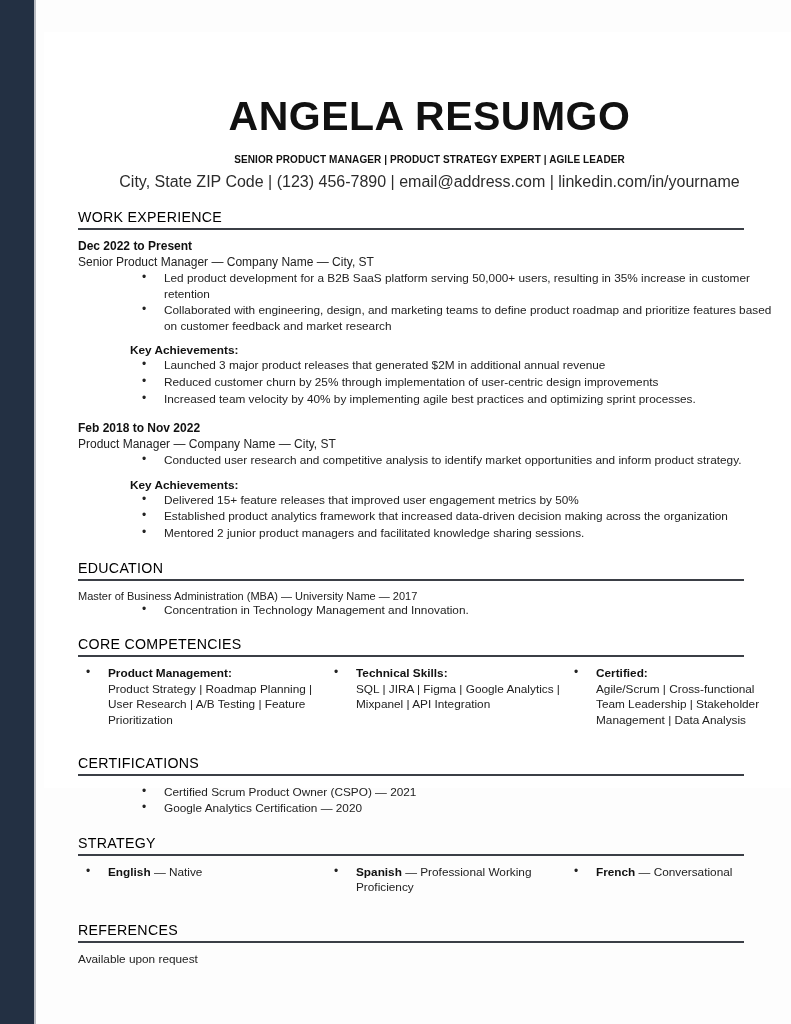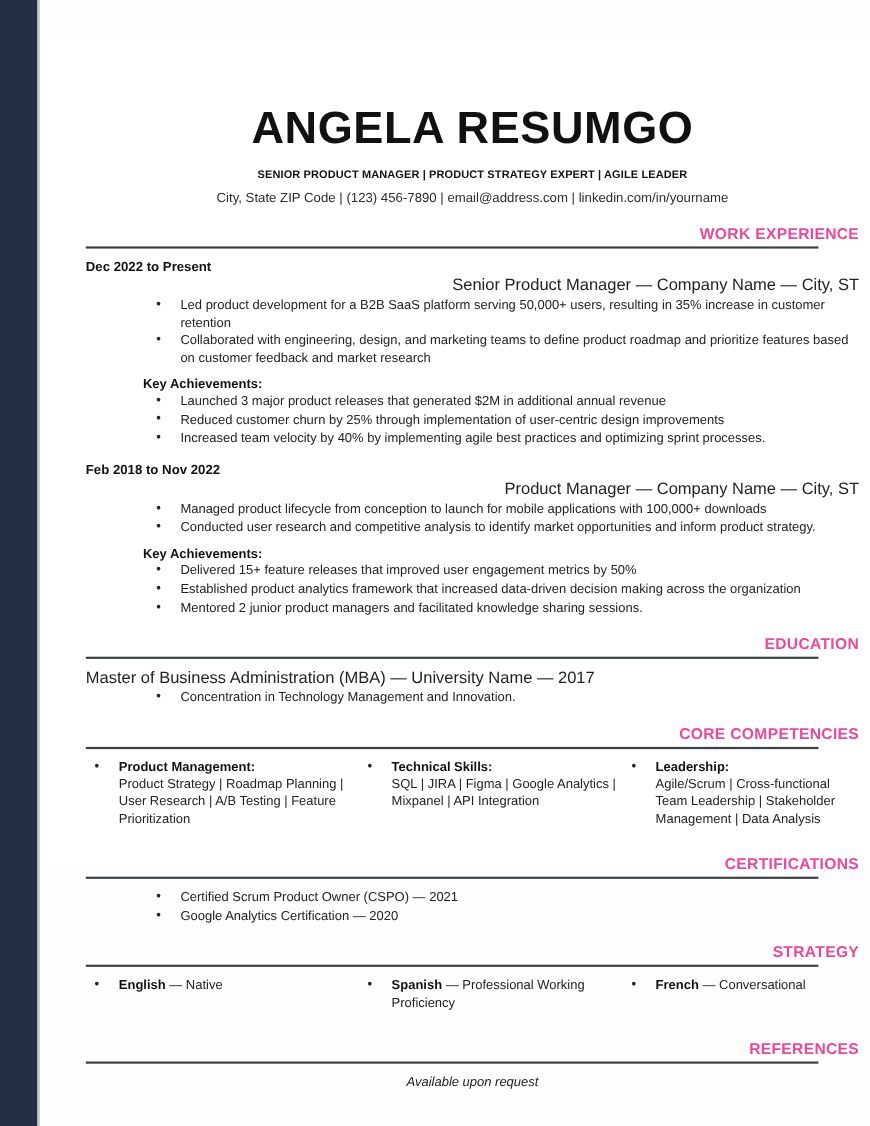--- a/index.html
+++ b/index.html
@@ -57,56 +57,54 @@
   .headline {
     text-align: center;
     font-size: 10px;
     font-weight: bold;
     color: #111111;
     margin: 16px 0 0 0;
     letter-spacing: 0.1px;
   }
   .contact {
     text-align: center;
-    font-size: 12px;
+    font-size: 16px;
     color: #2c2c2c;
     margin: 8px 0 0 0;
   }
 
   
   .section {
     margin-top: 18px;
   }
   .section-title {
     font-size: 14.2px;
-    font-weight: bold;
-    color: #ec4899;
+    font-weight: normal;
+    color: #000000;
     letter-spacing: 0.3px;
     padding: 0 0 3px 0;
-    text-align: right;
   }
   .rule {
     height: 2px;
     background: #3b3f46;
     width: 666px;
     margin-bottom: 9px;
   }
 
   .job { margin-bottom: 4px; }
   .job-dates {
     font-size: 12px;
     font-weight: bold;
     color: #111111;
     margin-bottom: 2px;
   }
   .job-title {
-    font-size: 15px;
+    font-size: 12px;
     color: #222222;
     margin-bottom: 2px;
-    text-align: right;
   }
   .sub-heading {
     font-size: 11.8px;
     font-weight: bold;
     color: #111111;
     margin: 9px 0 1px 52px;
   }
 
   ul.bullets {
     list-style: none;
@@ -124,21 +122,21 @@
   ul.bullets li:before {
     content: "\2022";
     position: absolute;
     left: 64px;
     top: -1px;
     font-size: 12px;
     color: #222222;
   }
 
   .edu-line {
-    font-size: 15px;
+    font-size: 11px;
     color: #222222;
     margin-bottom: 1px;
   }
 
   
   .cols3 {
     display: flex;
     width: 100%;
     margin-top: 2px;
   }
@@ -166,24 +164,22 @@
     color: #111111;
   }
   .col-body { display: block; }
 
   .lang-cols { margin-top: 1px; }
   .lang { display: inline; }
   .lang-name { font-weight: bold; color: #111111; }
 
   .references-note {
     font-size: 11.8px;
-    font-style: italic;
     color: #222222;
     margin-top: 2px;
-    text-align: center;
   }
   .tight { margin-top: 14px; }
   .spacer-lg { margin-top: 26px; }
 </style>
 </head>
 <body>
 
 <div class="page">
 
   <div class="sidebar-bar"></div>
@@ -211,21 +207,20 @@
           <li>Launched 3 major product releases that generated $2M in additional annual revenue</li>
           <li>Reduced customer churn by 25% through implementation of user-centric design improvements</li>
           <li>Increased team velocity by 40% by implementing agile best practices and optimizing sprint processes.</li>
         </ul>
       </div>
 
       <div class="job tight">
         <div class="job-dates">Feb 2018 to Nov 2022</div>
         <div class="job-title">Product Manager — Company Name — City, ST</div>
         <ul class="bullets">
-          <li>Managed product lifecycle from conception to launch for mobile applications with 100,000+ downloads</li>
           <li>Conducted user research and competitive analysis to identify market opportunities and inform product strategy.</li>
         </ul>
         <div class="sub-heading">Key Achievements:</div>
         <ul class="bullets">
           <li>Delivered 15+ feature releases that improved user engagement metrics by 50%</li>
           <li>Established product analytics framework that increased data-driven decision making across the organization</li>
           <li>Mentored 2 junior product managers and facilitated knowledge sharing sessions.</li>
         </ul>
       </div>
     </div>
@@ -245,21 +240,21 @@
       <div class="cols3">
         <div class="col col-1">
           <span class="col-head">Product Management:</span>
           <span class="col-body">Product Strategy | Roadmap Planning | User Research | A/B Testing | Feature Prioritization</span>
         </div>
         <div class="col col-2">
           <span class="col-head">Technical Skills:</span>
           <span class="col-body">SQL | JIRA | Figma | Google Analytics | Mixpanel | API Integration</span>
         </div>
         <div class="col col-3">
-          <span class="col-head">Leadership:</span>
+          <span class="col-head">Certified:</span>
           <span class="col-body">Agile/Scrum | Cross-functional Team Leadership | Stakeholder Management | Data Analysis</span>
         </div>
       </div>
     </div>
 
     <div class="section spacer-lg">
       <div class="section-title">CERTIFICATIONS</div>
       <div class="rule"></div>
       <ul class="bullets">
         <li>Certified Scrum Product Owner (CSPO) — 2021</li>

